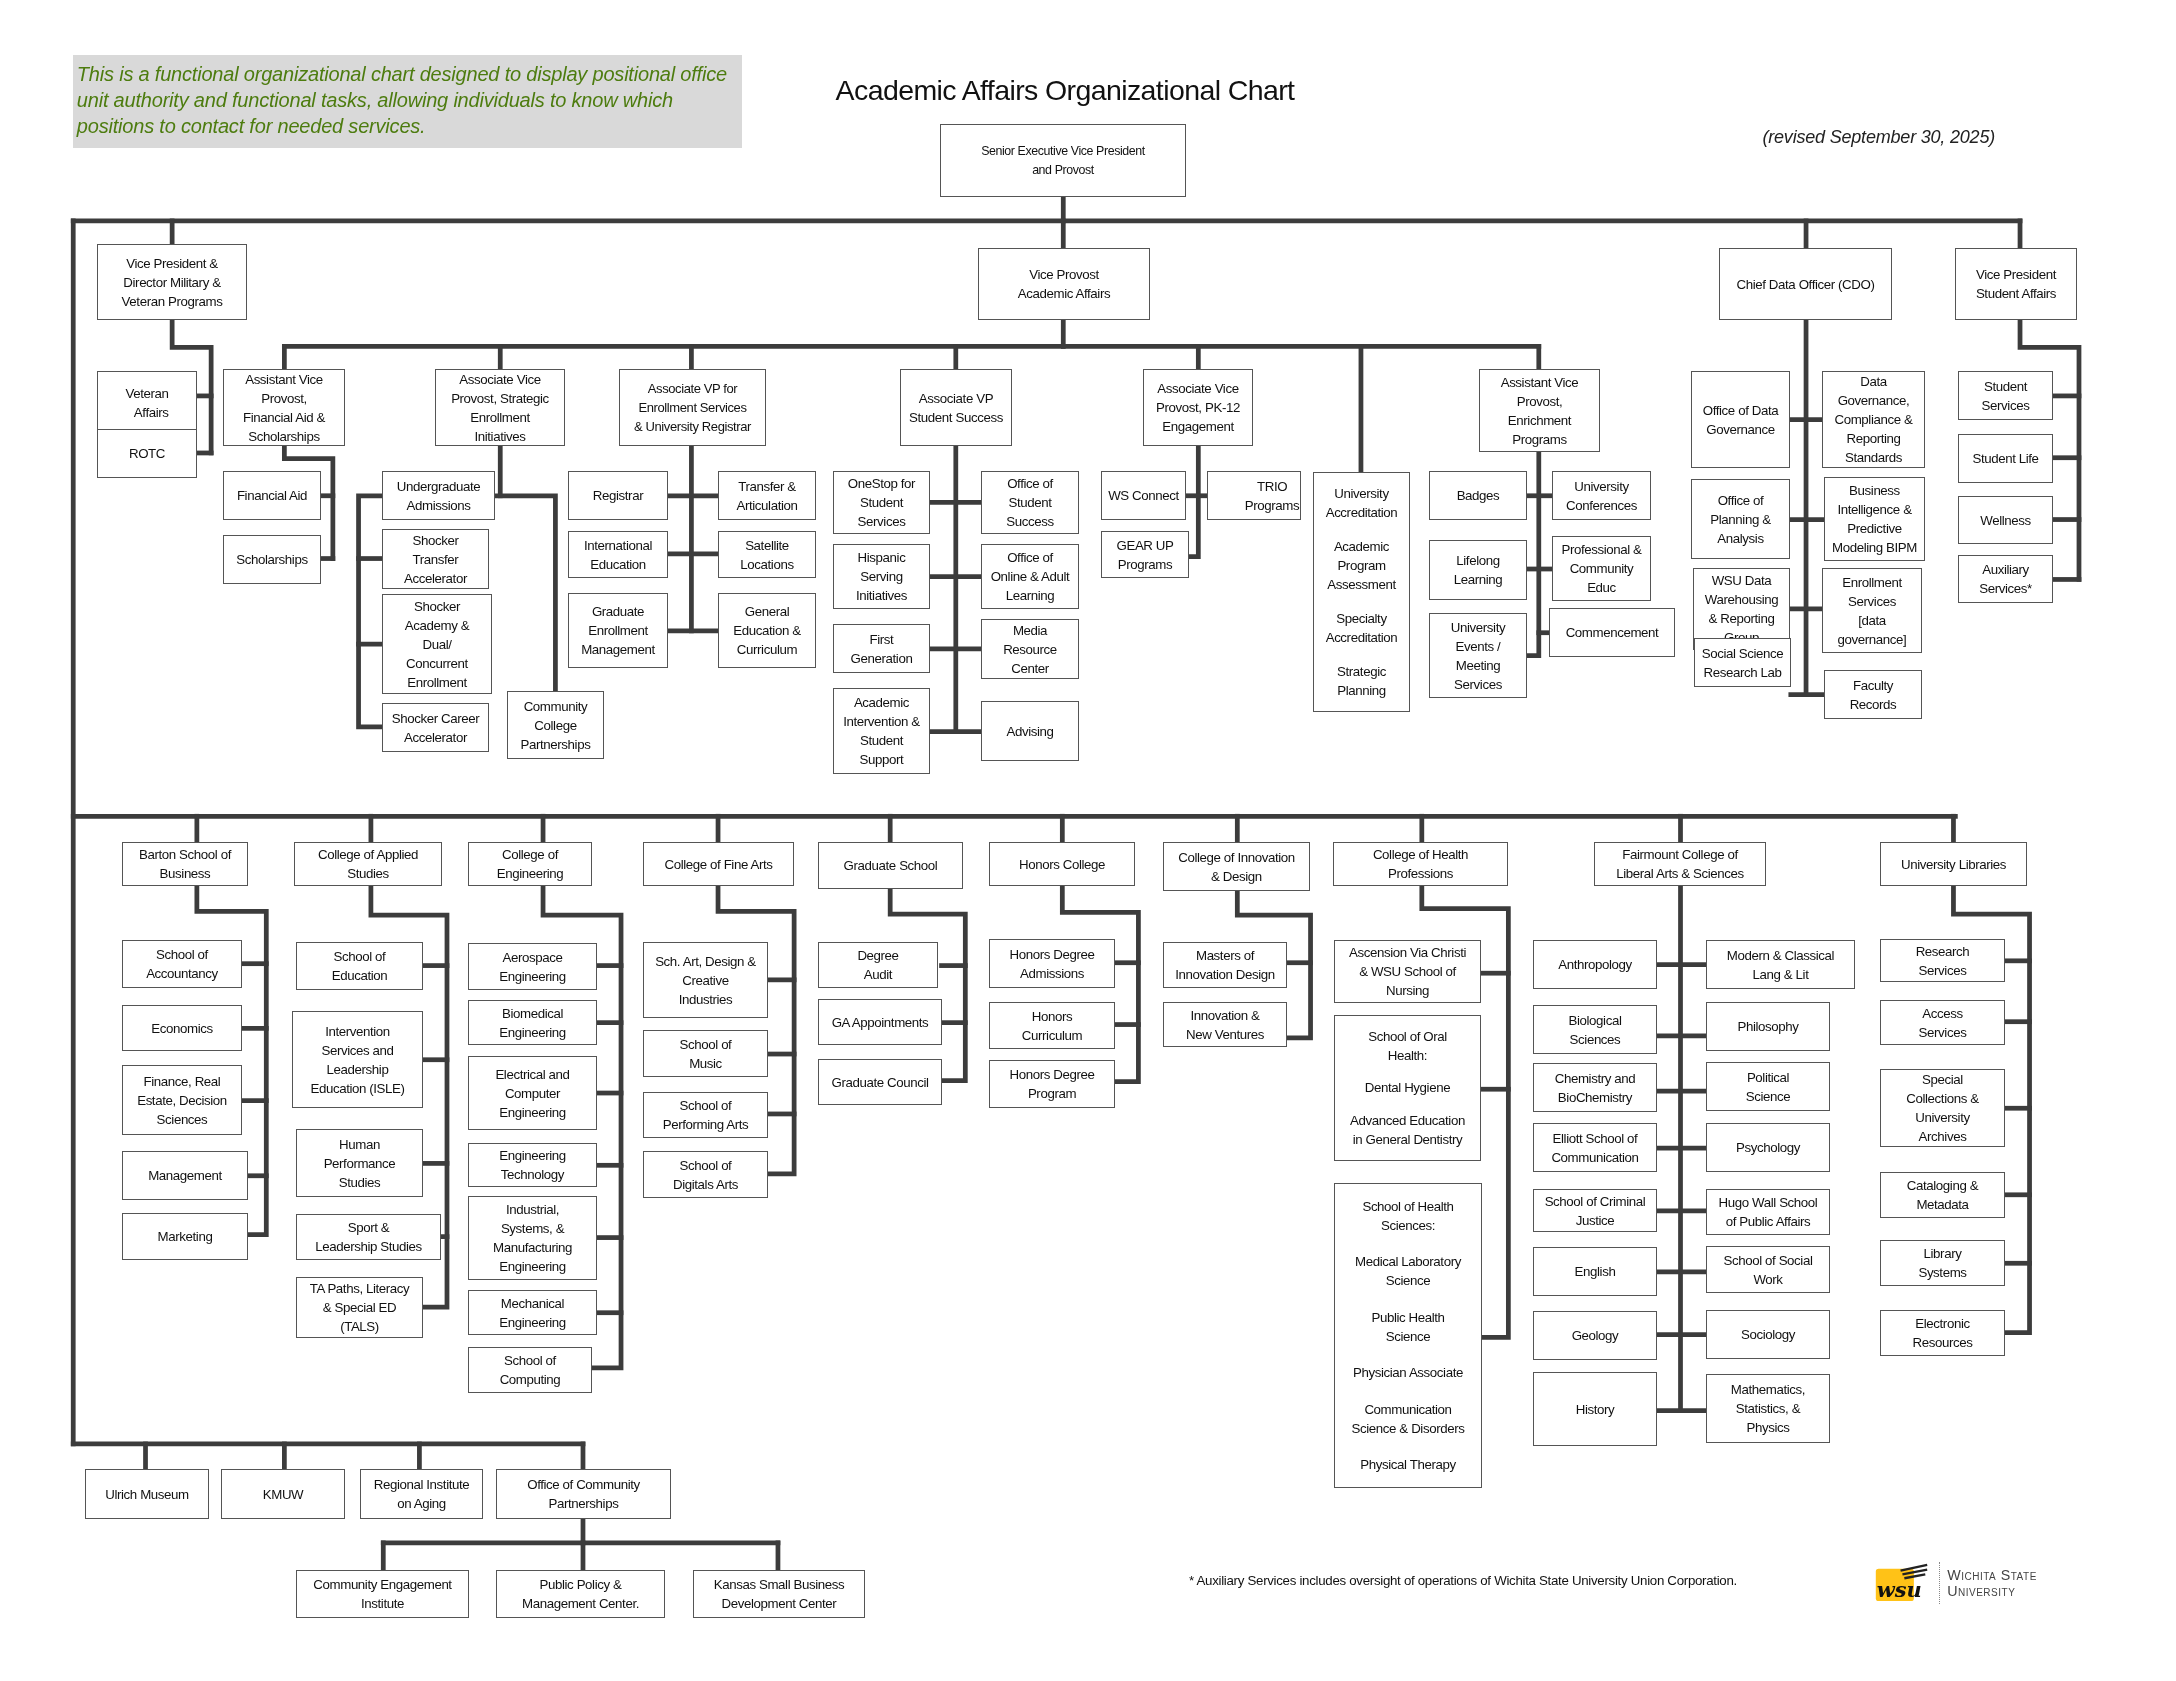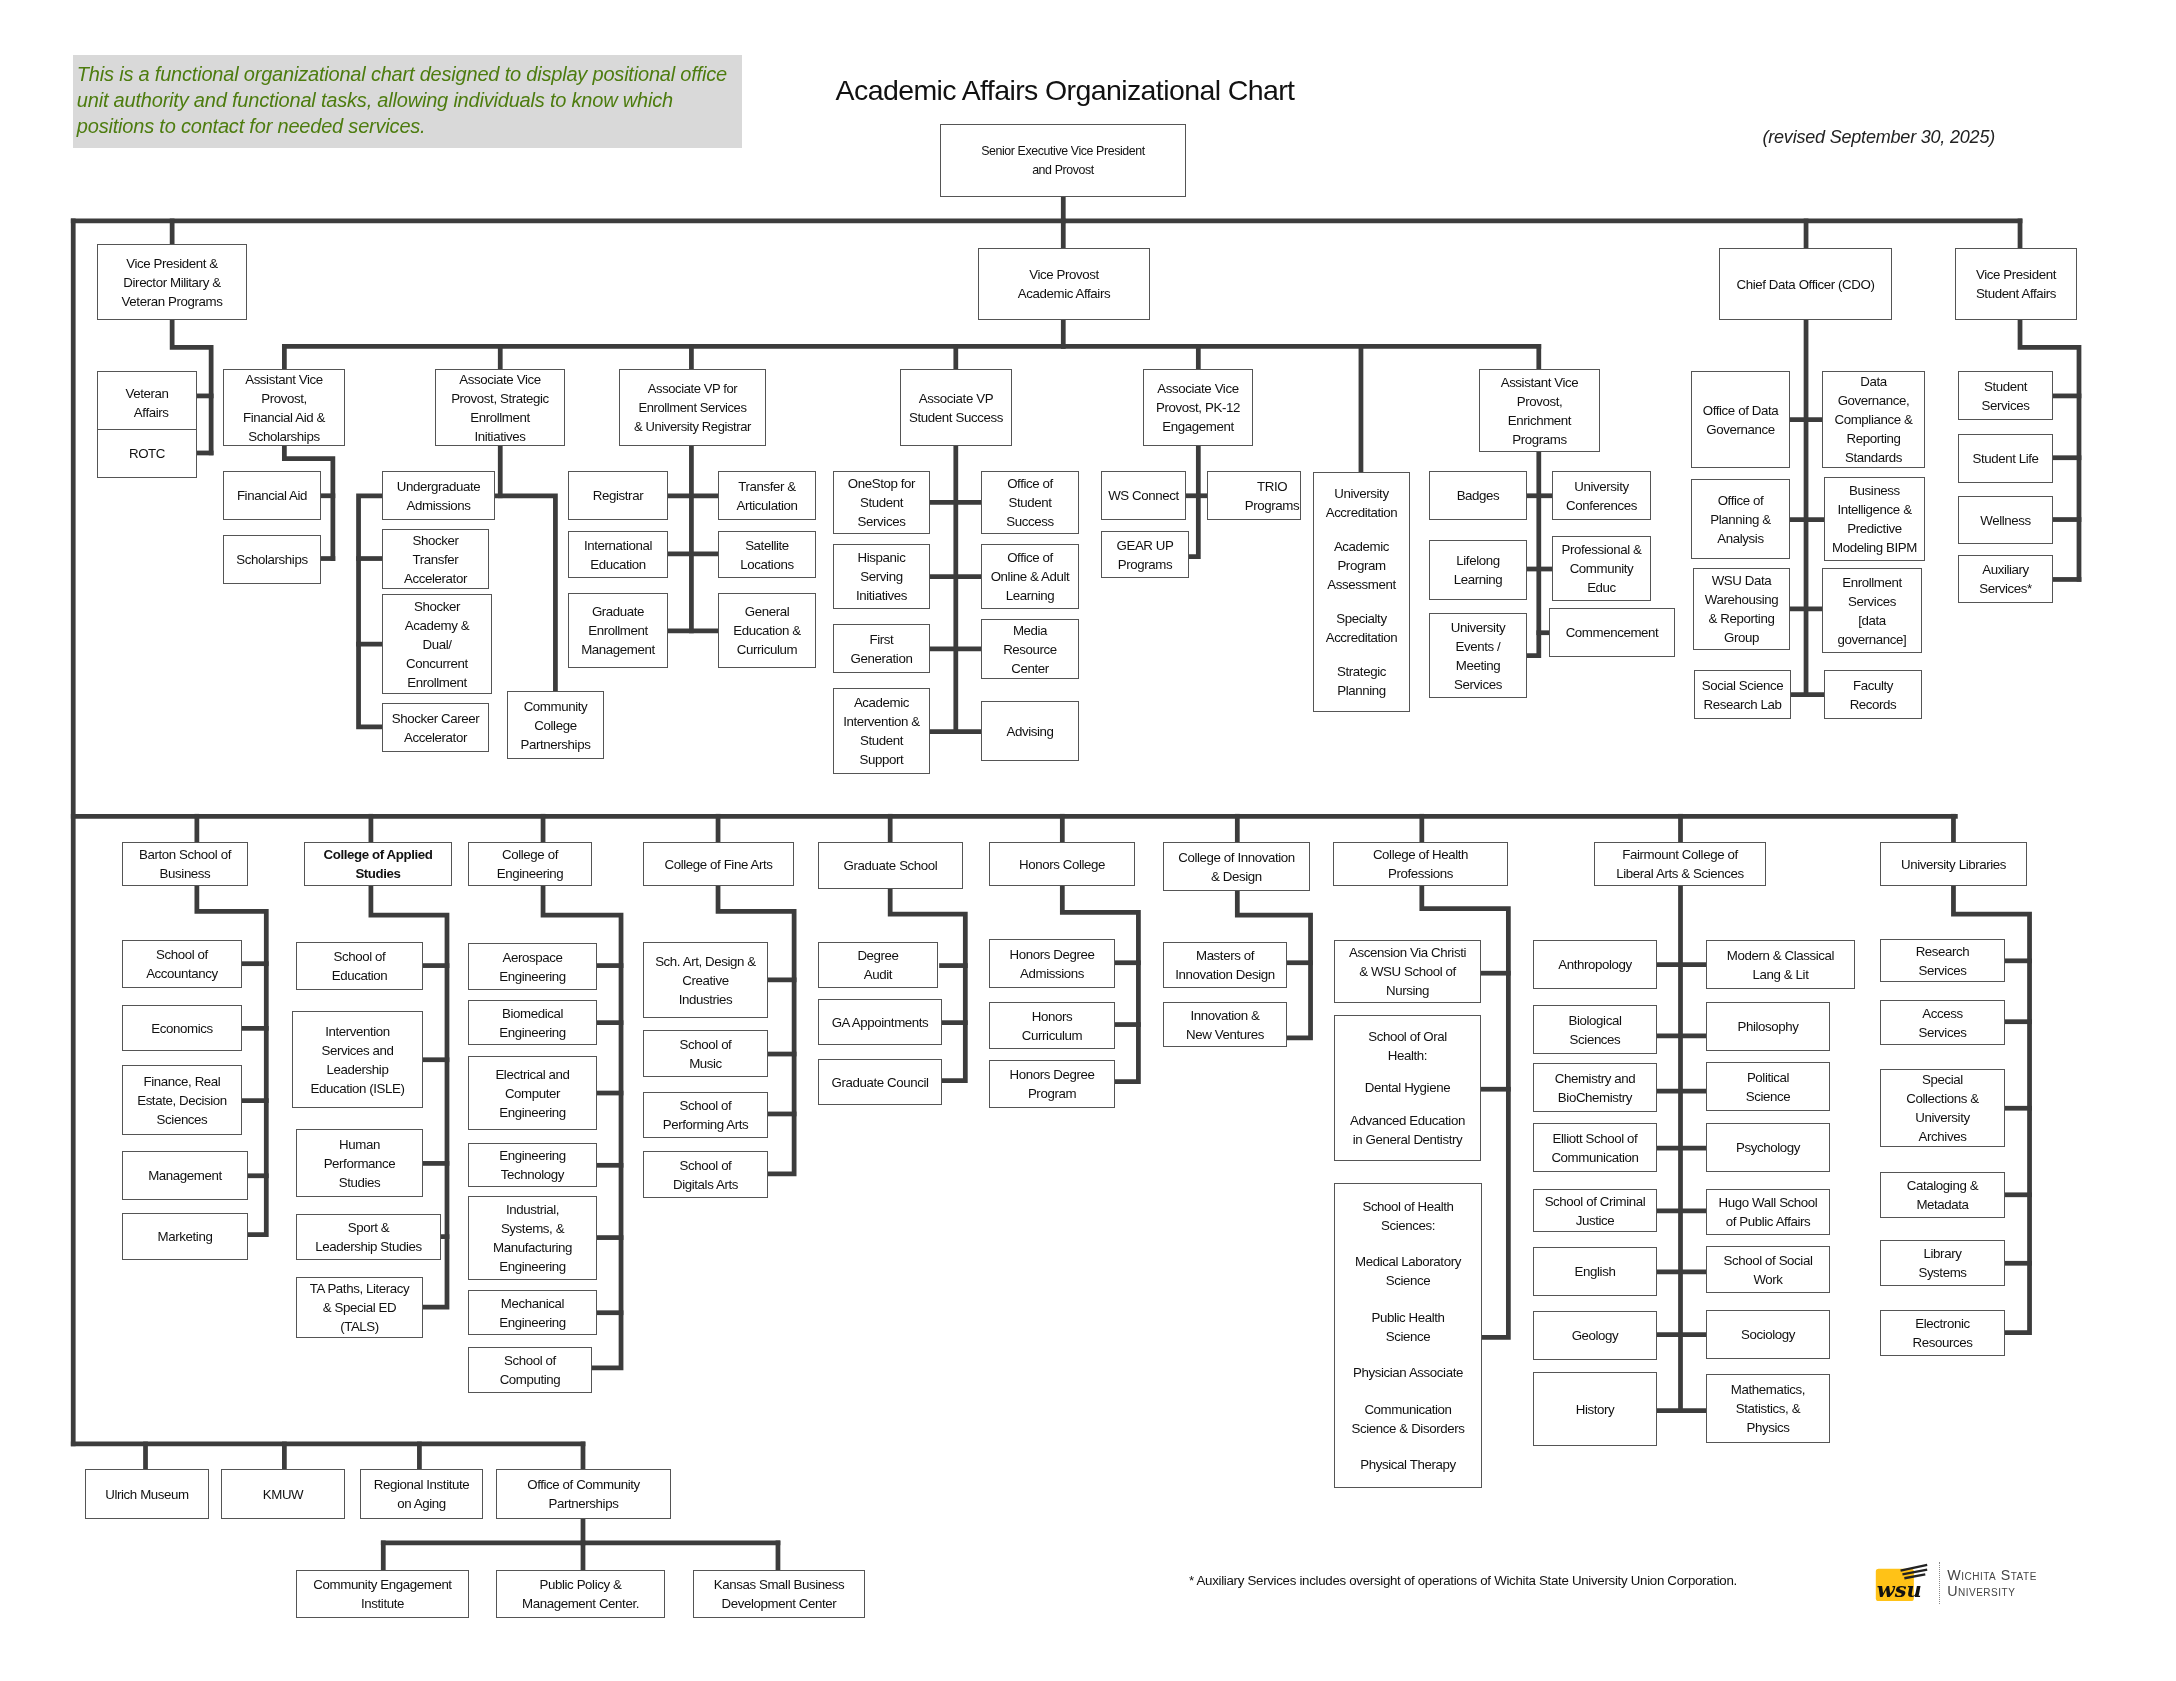--- a/index.html
+++ b/index.html
@@ -306,21 +306,21 @@
 
 <div class="box" style="left:1691px;top:371px;width:99px;height:97px;">Office of Data
 Governance</div>
 <div class="box" style="left:1691px;top:479px;width:99px;height:80px;">Office of
 Planning &amp;
 Analysis</div>
 <div class="box" style="left:1693px;top:568px;width:97px;height:82px;">WSU Data
 Warehousing
 &amp; Reporting
 Group</div>
-<div class="box" style="left:1694px;top:670px;width:97px;height:49px;">Social Science
+<div class="box" style="left:1694px;top:638px;width:97px;height:49px;">Social Science
 Research Lab</div>
 <div class="box" style="left:1822px;top:371px;width:103px;height:97px;">Data
 Governance,
 Compliance &amp;
 Reporting
 Standards</div>
 <div class="box" style="left:1824px;top:477px;width:101px;height:84px;">Business
 Intelligence &amp;
 Predictive
 Modeling BIPM</div>
@@ -333,21 +333,21 @@
 
 <div class="box" style="left:1958px;top:371px;width:95px;height:49px;">Student
 Services</div>
 <div class="box" style="left:1958px;top:434px;width:95px;height:49px;">Student Life</div>
 <div class="box" style="left:1958px;top:496px;width:95px;height:48px;">Wellness</div>
 <div class="box" style="left:1958px;top:555px;width:95px;height:48px;">Auxiliary
 Services*</div>
 
 <div class="box" style="left:122px;top:842px;width:126px;height:44px;">Barton School of
 Business</div>
-<div class="box" style="left:304px;top:842px;width:148px;height:44px;font-weight:bold;">College of Applied
+<div class="box" style="left:294px;top:842px;width:148px;height:44px;">College of Applied
 Studies</div>
 <div class="box" style="left:468px;top:842px;width:124px;height:44px;">College of
 Engineering</div>
 <div class="box" style="left:643px;top:842px;width:151px;height:44px;">College of Fine Arts</div>
 <div class="box" style="left:818px;top:842px;width:145px;height:47px;">Graduate School</div>
 <div class="box" style="left:989px;top:842px;width:146px;height:44px;">Honors College</div>
 <div class="box" style="left:1163px;top:842px;width:147px;height:49px;">College of Innovation
 &amp; Design</div>
 <div class="box" style="left:1333px;top:842px;width:175px;height:44px;">College of Health
 Professions</div>

